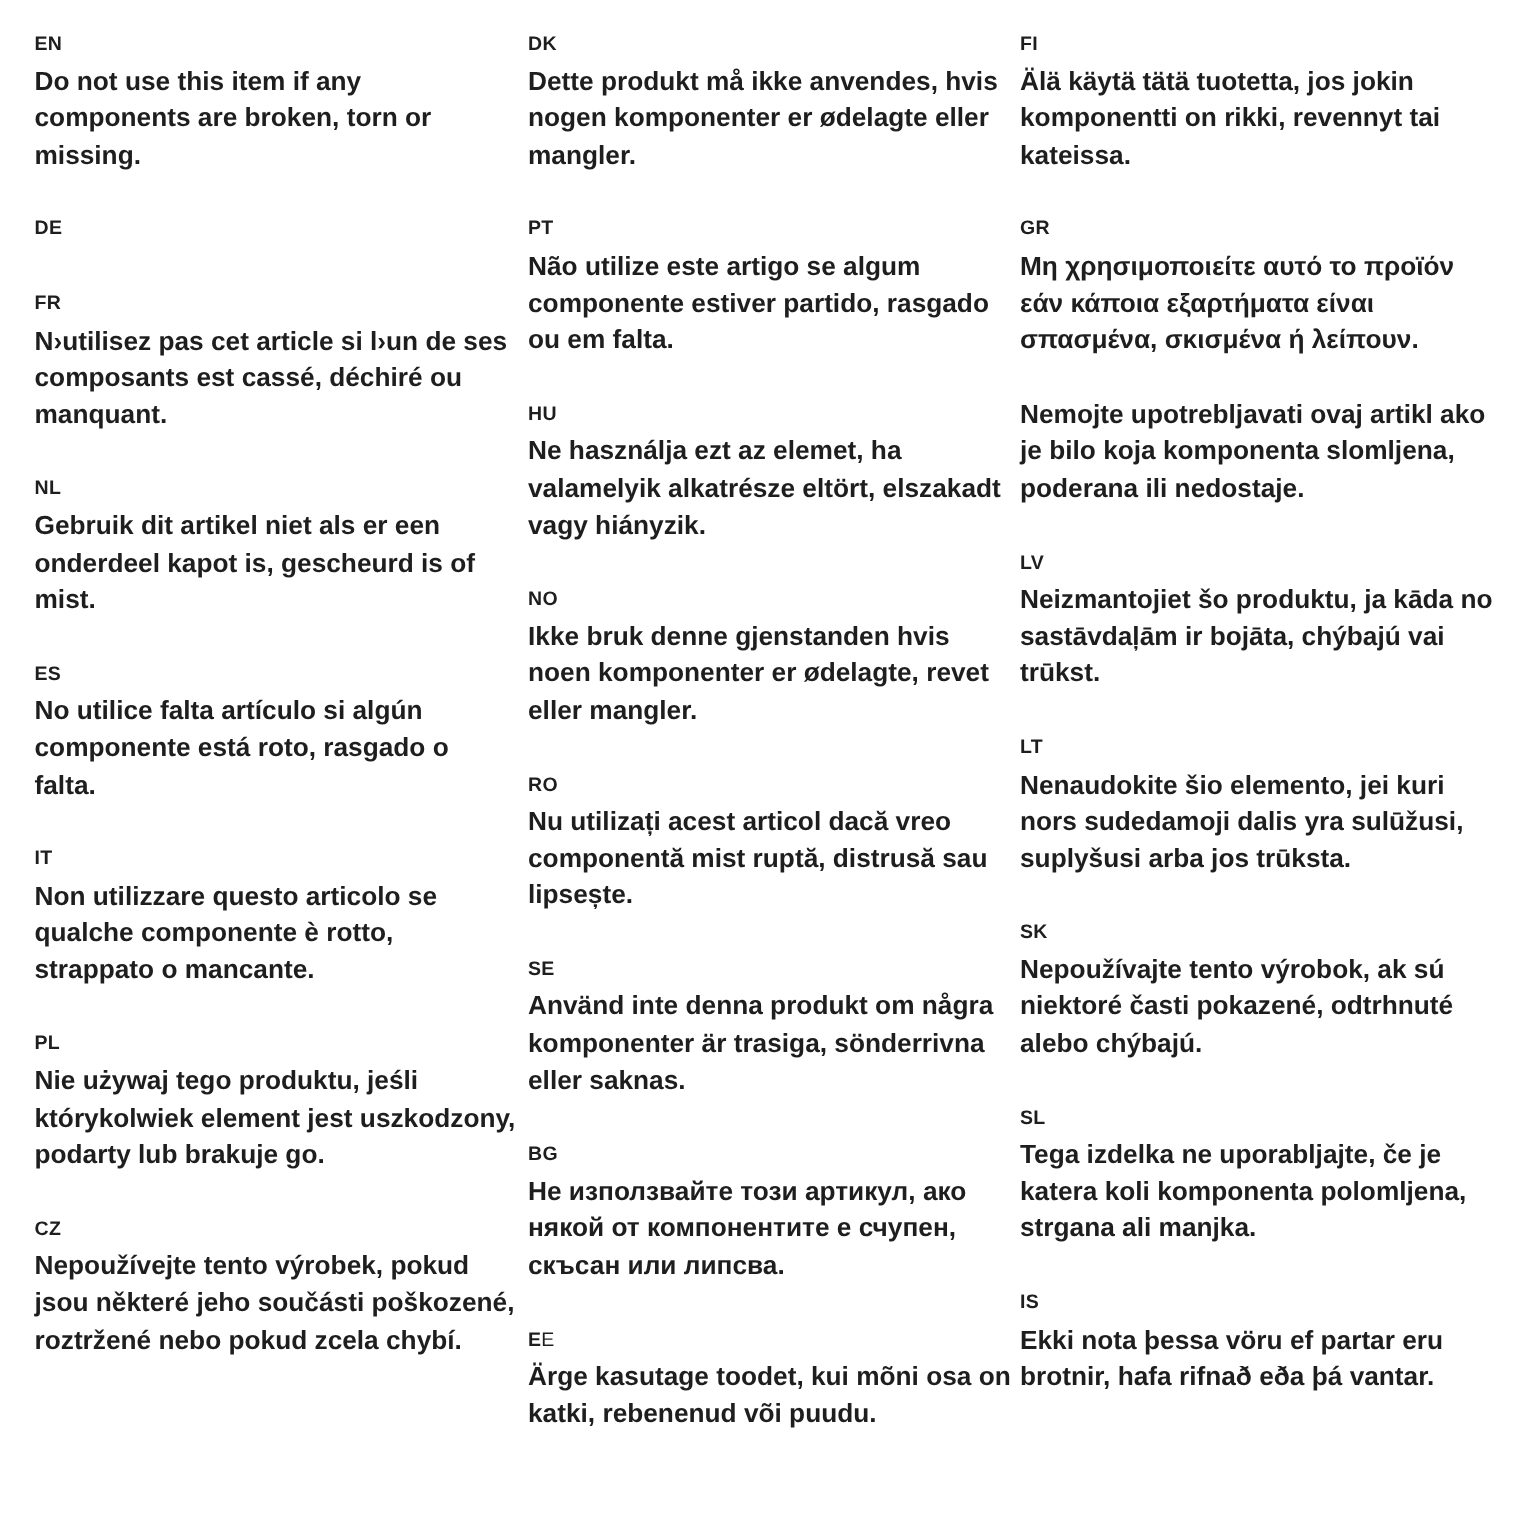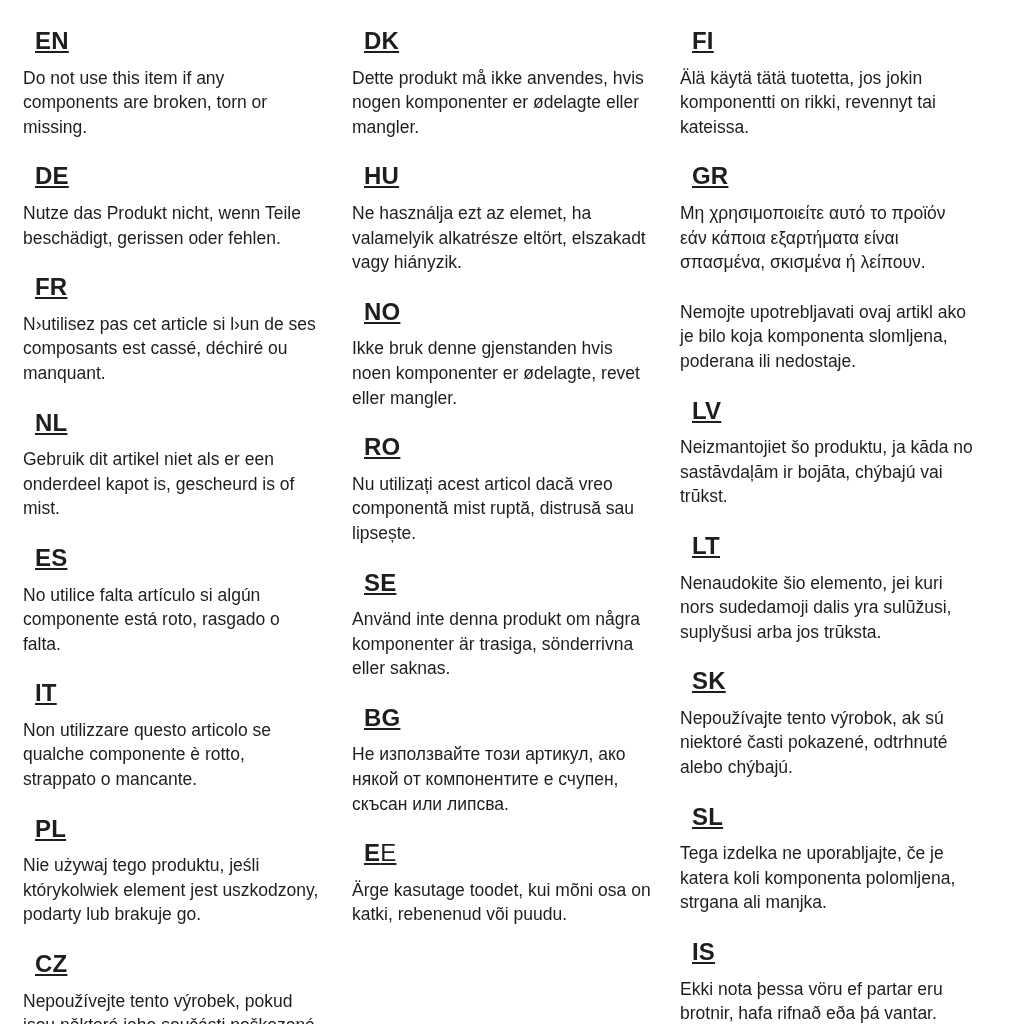--- a/index.html
+++ b/index.html
@@ -24,54 +24,51 @@
     flex: 0 0 auto;
     overflow: visible;
   }
   .col-1 { width: 329px; }
   .col-2 { width: 328px; }
   .col-3 { width: 344px; }
   .lang-section {
     margin: 0 0 25px 0;
   }
   .lang-code {
-    margin: 12px;
-    font-size: 24px;
+    margin: 0;
+    font-size: 13px;
     line-height: 24.6px;
     font-weight: 700;
     letter-spacing: 0.2px;
-    text-decoration: underline;
   }
   .lang-code .light {
     font-weight: 400;
   }
   .lang-text {
     margin: 0;
     font-size: 17.5px;
     line-height: 24.6px;
-    font-weight: 400;
+    font-weight: 700;
     white-space: pre-line;
   }
 </style>
 </head>
 <body>
 
 <main class="page">
 
   <div class="col col-1">
     <section class="lang-section">
       <h2 class="lang-code"><span>EN</span><span class="light"></span></h2>
       <p class="lang-text">Do not use this item if any
 components are broken, torn or
 missing.</p>
     </section>
     <section class="lang-section">
       <h2 class="lang-code"><span>DE</span><span class="light"></span></h2>
-      <p class="lang-text">Nutze das Produkt nicht, wenn Teile
-beschädigt, gerissen oder fehlen.</p>
     </section>
     <section class="lang-section">
       <h2 class="lang-code"><span>FR</span><span class="light"></span></h2>
       <p class="lang-text">N›utilisez pas cet article si l›un de ses
 composants est cassé, déchiré ou
 manquant.</p>
     </section>
     <section class="lang-section">
       <h2 class="lang-code"><span>NL</span><span class="light"></span></h2>
       <p class="lang-text">Gebruik dit artikel niet als er een
@@ -105,20 +102,26 @@
   </div>
 
   <div class="col col-2">
     <section class="lang-section">
       <h2 class="lang-code"><span>DK</span><span class="light"></span></h2>
       <p class="lang-text">Dette produkt må ikke anvendes, hvis
 nogen komponenter er ødelagte eller
 mangler.</p>
     </section>
     <section class="lang-section">
+      <h2 class="lang-code"><span>PT</span><span class="light"></span></h2>
+      <p class="lang-text">Não utilize este artigo se algum
+componente estiver partido, rasgado
+ou em falta.</p>
+    </section>
+    <section class="lang-section">
       <h2 class="lang-code"><span>HU</span><span class="light"></span></h2>
       <p class="lang-text">Ne használja ezt az elemet, ha
 valamelyik alkatrésze eltört, elszakadt
 vagy hiányzik.</p>
     </section>
     <section class="lang-section">
       <h2 class="lang-code"><span>NO</span><span class="light"></span></h2>
       <p class="lang-text">Ikke bruk denne gjenstanden hvis
 noen komponenter er ødelagte, revet
 eller mangler.</p>

